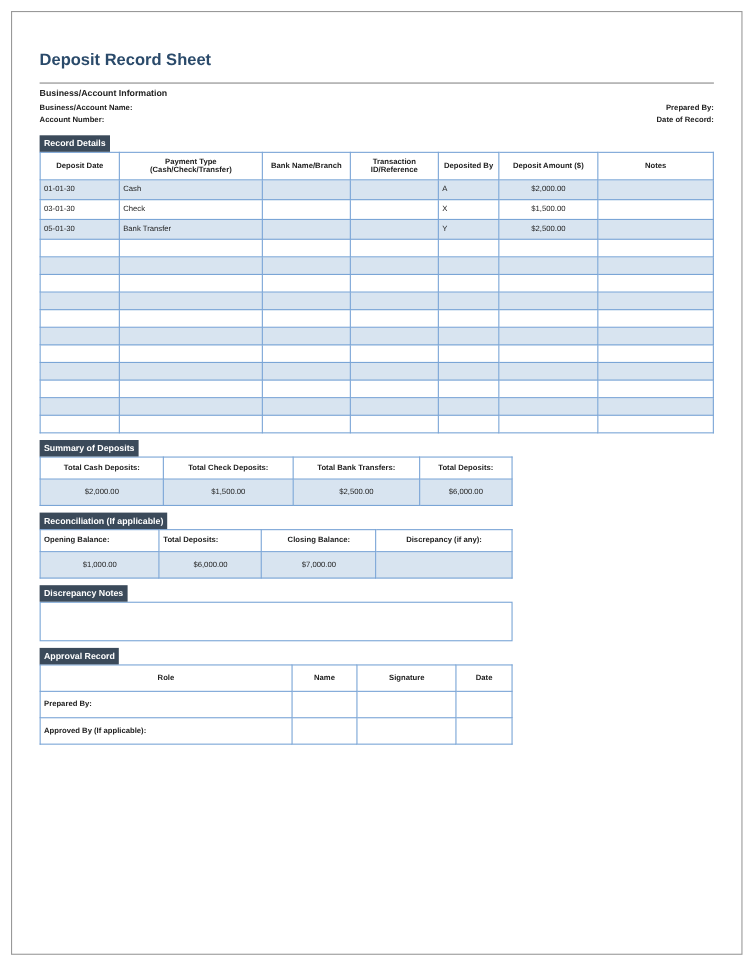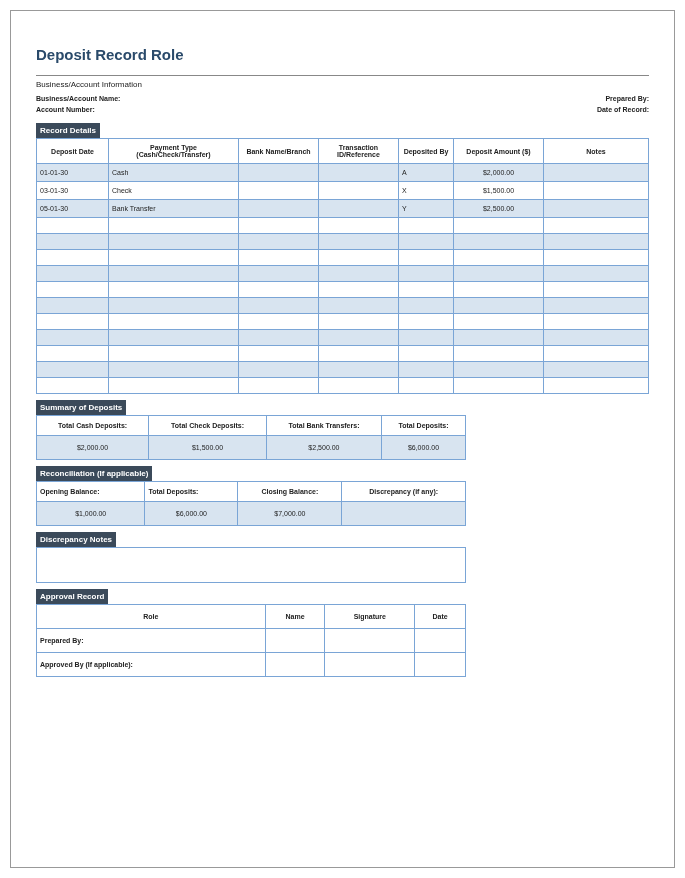--- a/index.html
+++ b/index.html
@@ -21,21 +21,21 @@
   }
   h1 {
     font-size: 15px;
     font-weight: bold;
     margin: 0 0 12px 0;
     color: #2a4a6a;
   }
   .hr { border-top:1px solid #888; margin:0 0 4px 0; }
   .section-title-plain {
     font-size: 8px;
-    font-weight: normal;
+    font-weight: bold;
     margin: 2px 0 6px 0;
     color: #222;
   }
   .info-grid {
     display: flex;
     font-size: 7px;
     margin-bottom: 4px;
   }
   .info-grid .lbl { font-weight: bold; width: 100px; }
   .info-grid .sp { flex: 1; }
@@ -81,21 +81,21 @@
   .trans-col { width: 80px; }
   .dep-col { width: 55px; }
   .amt-col { width: 90px; }
   .notes-col { width: auto; }
 </style>
 </head>
 <body>
 
 <div class="page">
 
-  <h1>Deposit Record Role</h1>
+  <h1>Deposit Record Sheet</h1>
   <div class="hr"></div>
 
   <div class="section-title-plain">Business/Account Information</div>
 
   <div class="info-grid">
     <div class="lbl">Business/Account Name:</div>
     <div class="sp"></div>
     <div class="rlbl">Prepared By:</div>
   </div>
   <div class="info-grid">

